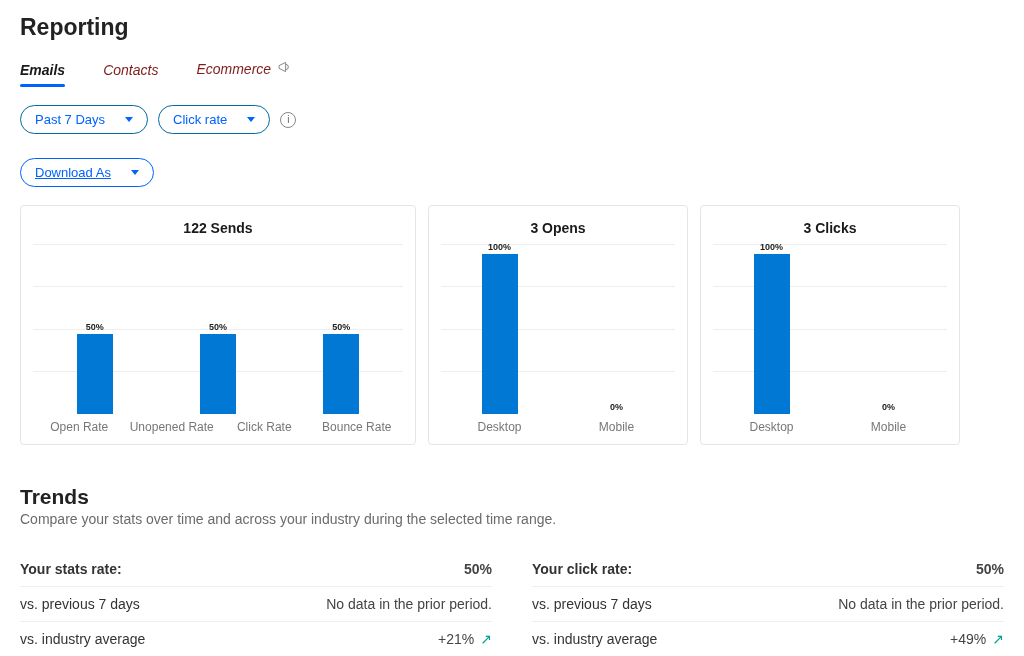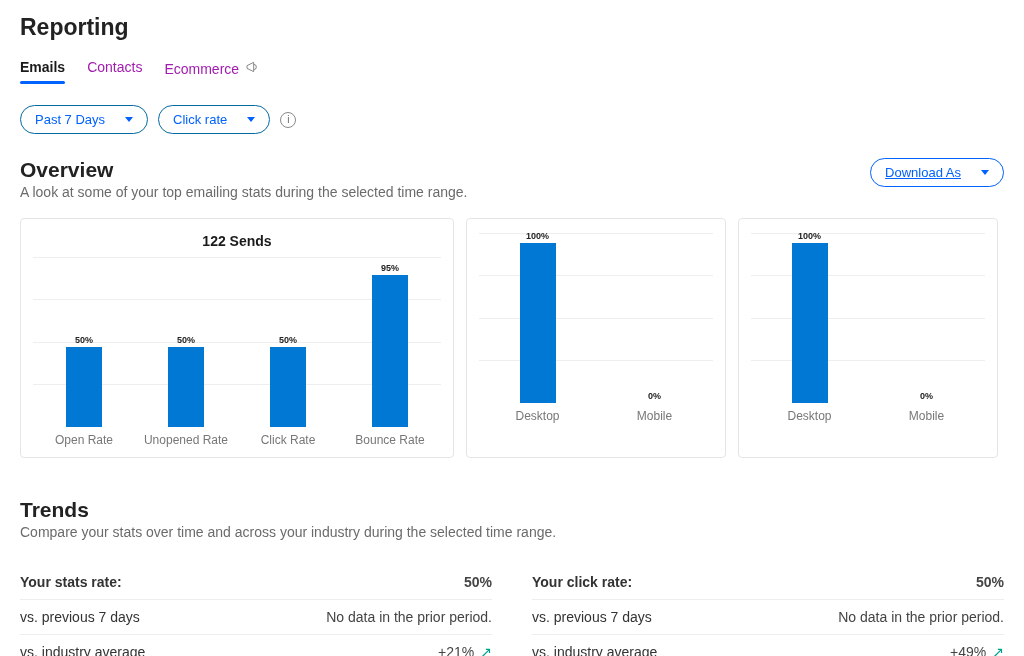--- a/index.html
+++ b/index.html
@@ -11,28 +11,29 @@
     width: 1024px;
   }
   h1.page-title {
     font-size: 23px;
     font-weight: 700;
     color: #222;
     margin-bottom: 18px;
   }
   .tabs {
     display: flex;
-    gap: 22px;
+    gap: 38px;
     border-bottom: 1px solid transparent;
     margin-bottom: 18px;
-    align-items: flex-start;
+    align-items: flex-end;
+    font-style: italic;
   }
   .tab {
     font-size: 14px;
-    color: #a21caf;
+    color: #7f1d1d;
     padding-bottom: 8px;
     cursor: pointer;
     position: relative;
     display: flex; align-items: center; gap:6px;
   }
   .tab.active {
     color: #1a1a1a;
     font-weight: 600;
   }
   .tab.active::after {
@@ -89,21 +90,21 @@
   .charts-row {
     display: flex; gap: 12px;
     margin-bottom: 40px;
   }
   .chart-card {
     border: 1px solid #e5e5e5;
     border-radius: 4px;
     padding: 14px 12px 10px 12px;
     flex: 0 0 auto;
   }
-  .chart-card.wide { width: 434px; }
+  .chart-card.wide { width: 396px; }
   .chart-card.narrow { width: 260px; }
   .card-title {
     text-align: center;
     font-size: 14px; font-weight: 700;
     margin-bottom: 8px;
   }
   .plot {
     position: relative;
     height: 170px;
     border-top: 1px solid #eee;
@@ -182,24 +183,20 @@
     <span class="chevron-down"></span>
   </div>
   <div class="pill">
     <span>Click rate</span>
     <span class="chevron-down"></span>
   </div>
   <span class="info-icon">i</span>
 </div>
 
 <div class="overview-header">
-  <div>
-    <h2 class="section-title">Overview</h2>
-    <div class="section-sub">A look at some of your top emailing stats during the selected time range.</div>
-  </div>
   <div class="pill" style="color:#0062ff;border-color:#0062ff;text-decoration:underline;">
     <span>Download As</span>
     <span class="chevron-down"></span>
   </div>
 </div>
 
 <div class="charts-row" id="charts-row">
     <div class="chart-card wide">
       <div class="card-title">122 Sends</div>
       <div class="plot">
@@ -212,34 +209,31 @@
             <div class="bar" style="height: 80px;"></div>
           </div>
           <div class="bar-group">
             <div class="bar-val">50%</div>
             <div class="bar" style="height: 80px;"></div>
           </div>
           <div class="bar-group">
             <div class="bar-val">50%</div>
             <div class="bar" style="height: 80px;"></div>
           </div>
-          <div class="bar-group">
-            <div class="bar-val">95%</div>
-            <div class="bar" style="height: 152px;"></div>
-          </div>
         </div>
       </div>
       <div class="axis-labels">
         <div class="axis-label">Open Rate</div>
         <div class="axis-label">Unopened Rate</div>
         <div class="axis-label">Click Rate</div>
         <div class="axis-label">Bounce Rate</div>
       </div>
     </div>
     <div class="chart-card narrow">
+      <div class="card-title">3 Opens</div>
       <div class="plot">
         <div class="gridline" style="bottom: 25%;"></div>
         <div class="gridline" style="bottom: 50%;"></div>
         <div class="gridline" style="bottom: 75%;"></div>
         <div class="bars">
           <div class="bar-group">
             <div class="bar-val">100%</div>
             <div class="bar" style="height: 160px;"></div>
           </div>
           <div class="bar-group">
@@ -247,20 +241,21 @@
             <div class="bar" style="height: 0px;"></div>
           </div>
         </div>
       </div>
       <div class="axis-labels">
         <div class="axis-label">Desktop</div>
         <div class="axis-label">Mobile</div>
       </div>
     </div>
     <div class="chart-card narrow">
+      <div class="card-title">3 Clicks</div>
       <div class="plot">
         <div class="gridline" style="bottom: 25%;"></div>
         <div class="gridline" style="bottom: 50%;"></div>
         <div class="gridline" style="bottom: 75%;"></div>
         <div class="bars">
           <div class="bar-group">
             <div class="bar-val">100%</div>
             <div class="bar" style="height: 160px;"></div>
           </div>
           <div class="bar-group">

